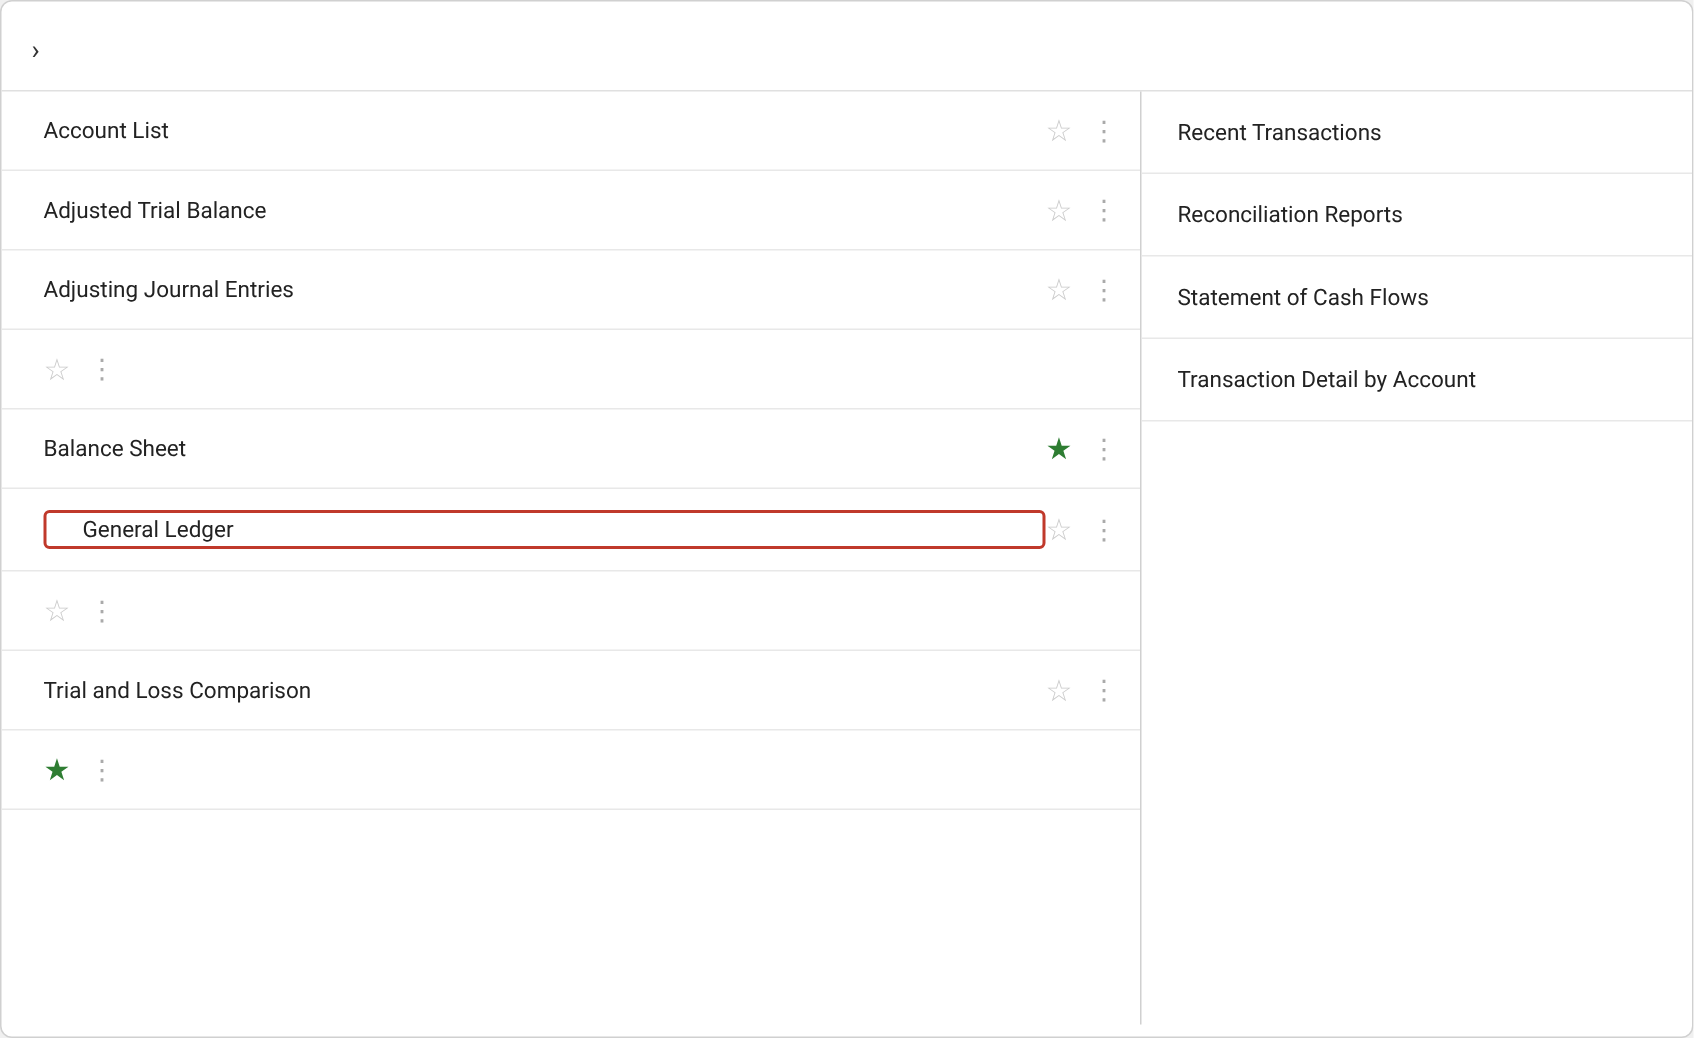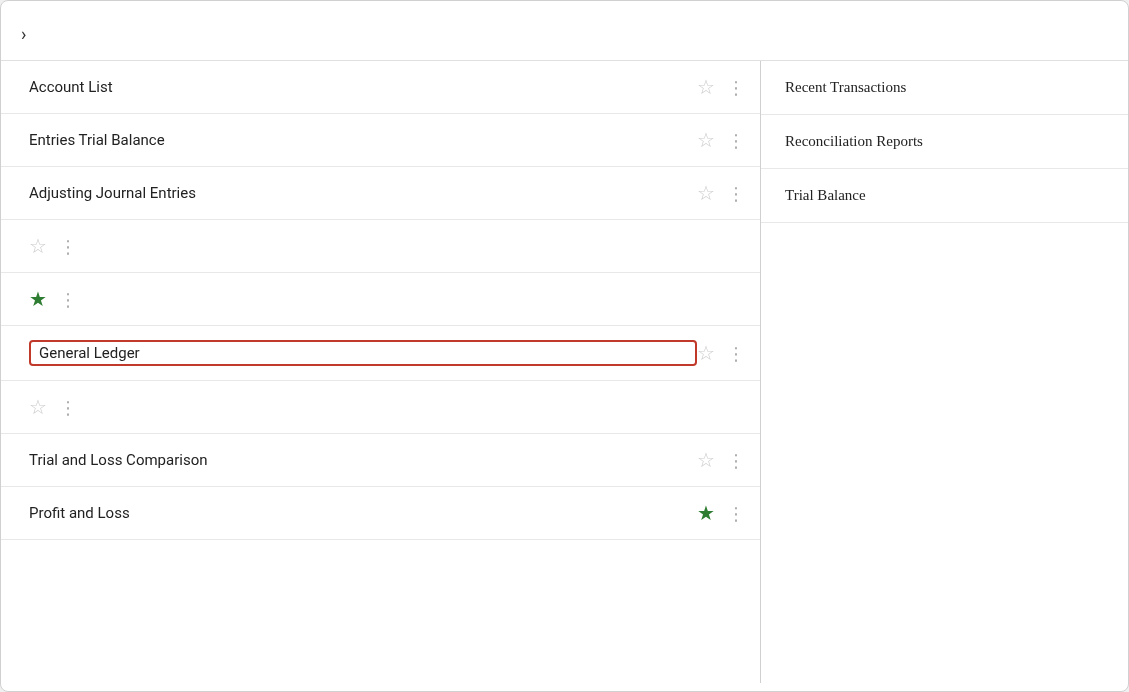--- a/index.html
+++ b/index.html
@@ -75,21 +75,21 @@
     .item-label {
       flex: 1;
       font-size: 15px;
       color: #222;
     }
 
     .item-label.highlighted {
       display: inline-block;
       border: 2px solid #c0392b;
       border-radius: 4px;
-      padding: 2px 8px;
+      padding: 2px 24px;
       color: #222;
     }
 
     .star-icon {
       font-size: 20px;
       margin-right: 8px;
       color: #ccc;
       cursor: pointer;
       user-select: none;
     }
@@ -105,21 +105,20 @@
       user-select: none;
       margin-left: 4px;
       letter-spacing: -1px;
     }
 
     .right-list-item {
       display: flex;
       padding: 18px 16px 18px 24px;
       border-bottom: 1px solid #e8e8e8;
       cursor: pointer;
-      font-family: Liberation Serif, serif;
     }
 
     .right-item-label {
       font-size: 15px;
       color: #222;
     }
   </style>
 </head>
 <body>
 
@@ -130,63 +129,66 @@
   </div>
   <div class="content">
     <div class="left-panel" id="left-panel">
 
     <div class="list-item">
           <span class="item-label">Account List</span>
           <span class="star-icon">☆</span>
           <span class="dots-icon">⋮</span>
         </div>
         <div class="list-item">
-          <span class="item-label">Entries Trial Balance</span>
+          <span class="item-label">Adjusted Trial Balance</span>
           <span class="star-icon">☆</span>
           <span class="dots-icon">⋮</span>
         </div>
         <div class="list-item">
           <span class="item-label">Adjusting Journal Entries</span>
           <span class="star-icon">☆</span>
           <span class="dots-icon">⋮</span>
         </div>
         <div class="list-item">
           <span class="star-icon">☆</span>
           <span class="dots-icon">⋮</span>
         </div>
         <div class="list-item">
+          <span class="item-label">Balance Sheet</span>
           <span class="star-icon filled">★</span>
           <span class="dots-icon">⋮</span>
         </div>
         <div class="list-item">
           <span class="item-label highlighted">General Ledger</span>
           <span class="star-icon">☆</span>
           <span class="dots-icon">⋮</span>
         </div>
         <div class="list-item">
           <span class="star-icon">☆</span>
           <span class="dots-icon">⋮</span>
         </div>
         <div class="list-item">
           <span class="item-label">Trial and Loss Comparison</span>
           <span class="star-icon">☆</span>
           <span class="dots-icon">⋮</span>
         </div>
         <div class="list-item">
-          <span class="item-label">Profit and Loss</span>
           <span class="star-icon filled">★</span>
           <span class="dots-icon">⋮</span>
         </div>
       </div>
     <div class="right-panel" id="right-panel">
 
     <div class="right-list-item">
           <span class="right-item-label">Recent Transactions</span>
         </div>
         <div class="right-list-item">
           <span class="right-item-label">Reconciliation Reports</span>
         </div>
         <div class="right-list-item">
-          <span class="right-item-label">Trial Balance</span>
+          <span class="right-item-label">Statement of Cash Flows</span>
+        </div>
+        <div class="right-list-item">
+          <span class="right-item-label">Transaction Detail by Account</span>
         </div>
       </div>
   </div>
 </div>
 
 </body></html>

